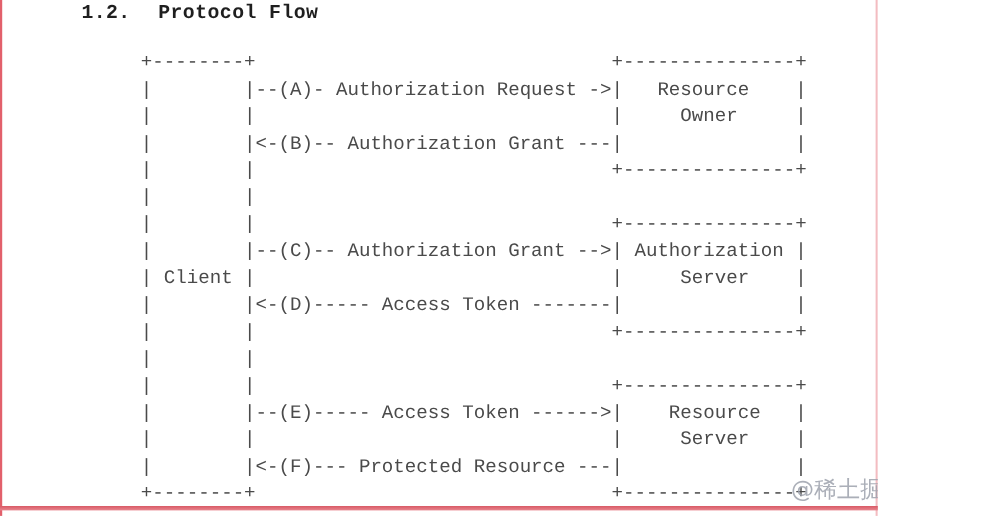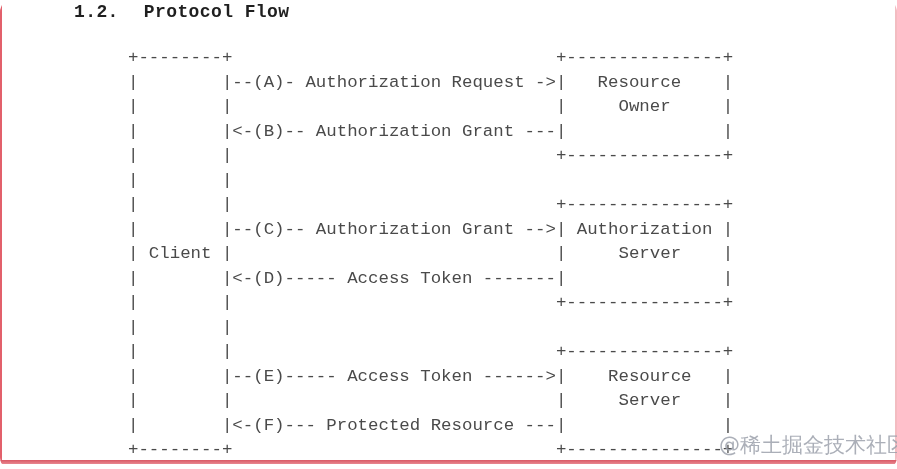--- a/index.html
+++ b/index.html
@@ -2,26 +2,25 @@
 <html><head>
 <meta charset="utf-8">
 <style>
   html, body {
     margin: 0;
     padding: 0;
     background: #ffffff;
   }
   .page {
     position: relative;
-    width: 897px;
+    width: 798px;
     height: 469px;
     background: #ffffff;
     overflow: hidden;
     font-family: "Liberation Mono", monospace;
-    border-radius: 12px;
   }
   .edge-line-left {
     position: absolute;
     left: 0; top: 0;
     width: 2px; height: 469px;
     background: #e2606b;
   }
   .edge-line-right {
     position: absolute;
     right: 0; top: 0;

